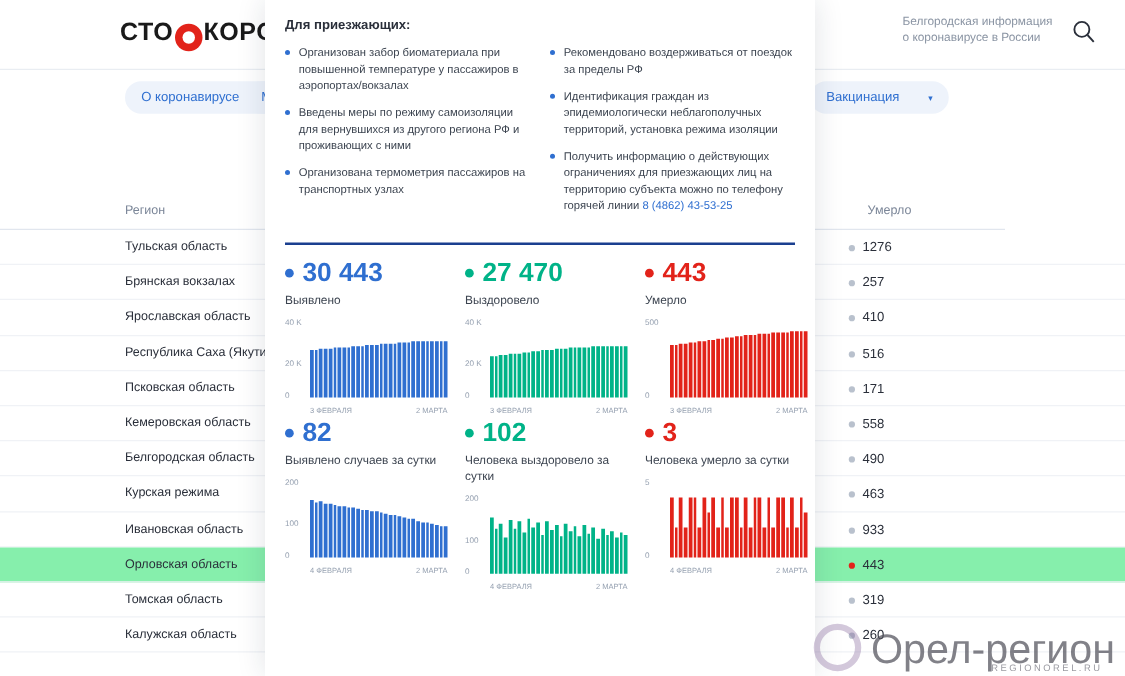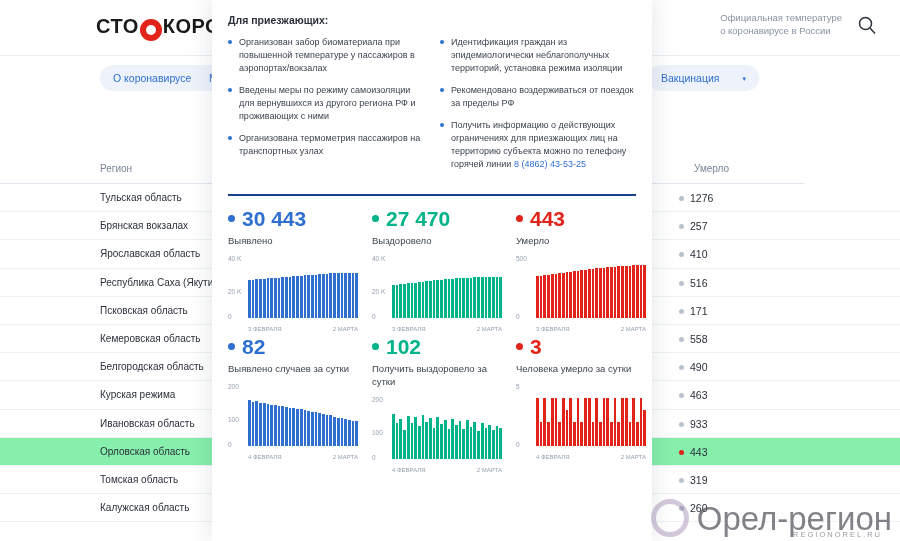--- a/index.html
+++ b/index.html
@@ -227,21 +227,21 @@
 <div id="page">
 
   <div class="site-header">
     <div class="logo-wrap">
       <span class="logo-text">СТО</span>
       <span class="logo-virus"></span>
       <span class="logo-text">КОРОНАВИ</span>
     </div>
     <div class="header-right">
       <div class="header-info">
-        <div>Официальная температуре</div>
+        <div>Белгородская информация</div>
         <div>о коронавирусе в России</div>
       </div>
       <div class="search-btn">
         <svg width="20" height="20" viewBox="0 0 20 20">
           <circle cx="8.5" cy="8.5" r="6" fill="none" stroke="#2a2f3a" stroke-width="1.5"></circle>
           <line x1="13" y1="13" x2="18" y2="18.5" stroke="#2a2f3a" stroke-width="1.5"></line>
         </svg>
       </div>
     </div>
   </div>
@@ -334,22 +334,22 @@
 
     <div class="notice">
       <div class="notice-title">Для приезжающих:</div>
       <div class="notice-cols">
         <div class="notice-col">
           <div class="notice-item">Организован забор биоматериала при повышенной температуре у пассажиров в аэропортах/вокзалах</div>
           <div class="notice-item">Введены меры по режиму самоизоляции для вернувшихся из другого региона РФ и проживающих с ними</div>
           <div class="notice-item">Организована термометрия пассажиров на транспортных узлах</div>
         </div>
         <div class="notice-col">
+          <div class="notice-item">Рекомендовано воздерживаться от поездок за пределы РФ</div>
           <div class="notice-item">Идентификация граждан из эпидемиологически неблагополучных территорий, установка режима изоляции</div>
-          <div class="notice-item">Рекомендовано воздерживаться от поездок за пределы РФ</div>
           <div class="notice-item"><span>Получить информацию о действующих ограничениях для приезжающих лиц на территорию субъекта можно по телефону горячей линии </span><a href="#">8 (4862) 43-53-25</a></div>
         </div>
       </div>
     </div>
     <div class="notice-rule"></div>
 
     <div class="stats">
       <div class="stat-row">
         <div class="stat-card">
           <div class="stat-num blue">
@@ -535,21 +535,21 @@
               <div class="ax-bot">0</div>
               <div class="ax-x-left">4 ФЕВРАЛЯ</div>
               <div class="ax-x-right">2 МАРТА</div>
             </div>
         </div>
         <div class="stat-card">
           <div class="stat-num green">
             <span class="stat-dot bg-green"></span>
             <span>102</span>
           </div>
-          <div class="stat-label">Получить выздоровело за сутки</div>
+          <div class="stat-label">Человека выздоровело за сутки</div>
           <div class="chart-box">
               <div class="chart-plot">
                 <div class="bar" style="height: 75%; background: rgb(0, 179, 136);"></div>
                 <div class="bar" style="height: 59%; background: rgb(0, 179, 136);"></div>
                 <div class="bar" style="height: 66%; background: rgb(0, 179, 136);"></div>
                 <div class="bar" style="height: 48%; background: rgb(0, 179, 136);"></div>
                 <div class="bar" style="height: 71%; background: rgb(0, 179, 136);"></div>
                 <div class="bar" style="height: 60%; background: rgb(0, 179, 136);"></div>
                 <div class="bar" style="height: 69%; background: rgb(0, 179, 136);"></div>
                 <div class="bar" style="height: 54%; background: rgb(0, 179, 136);"></div>

